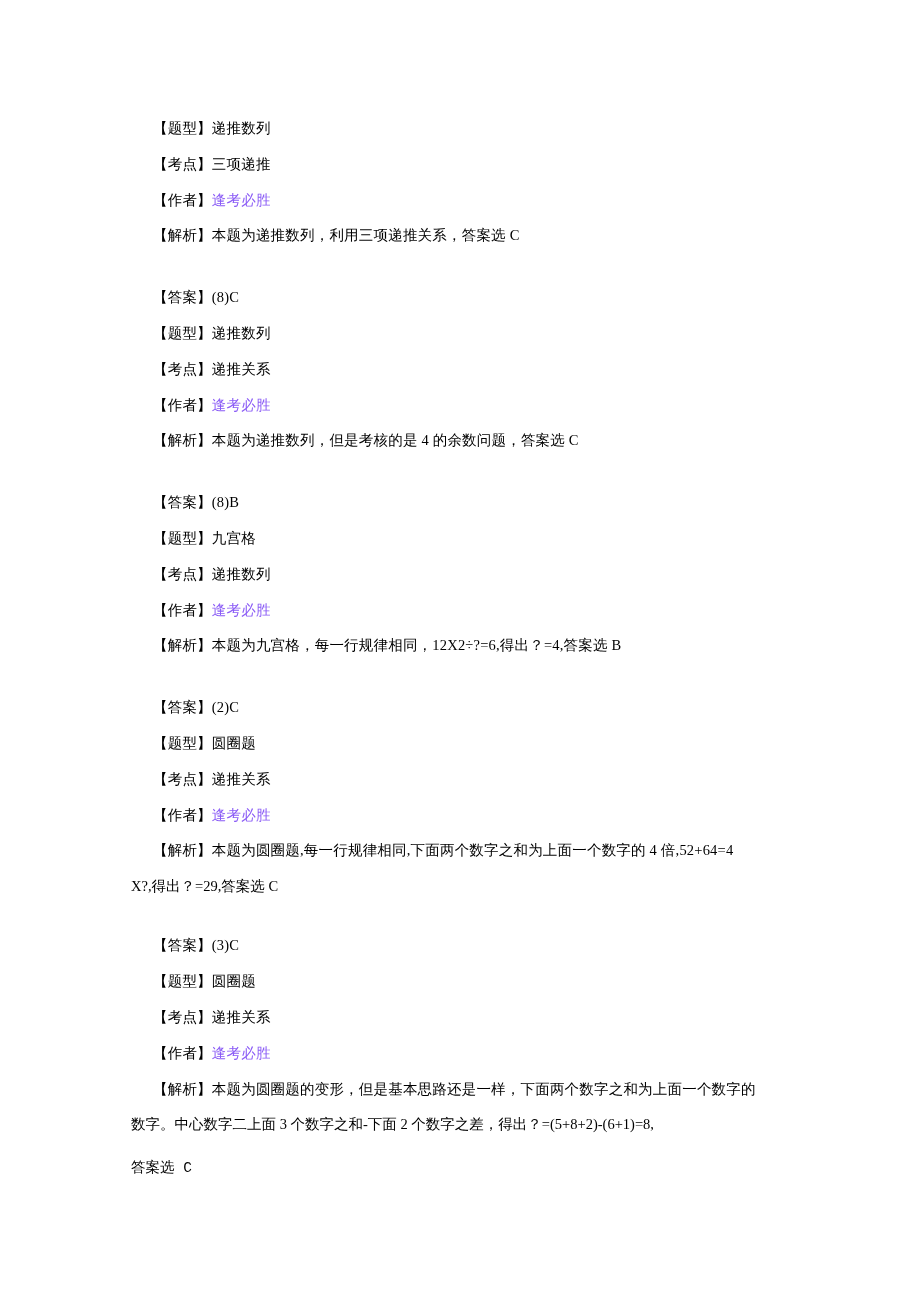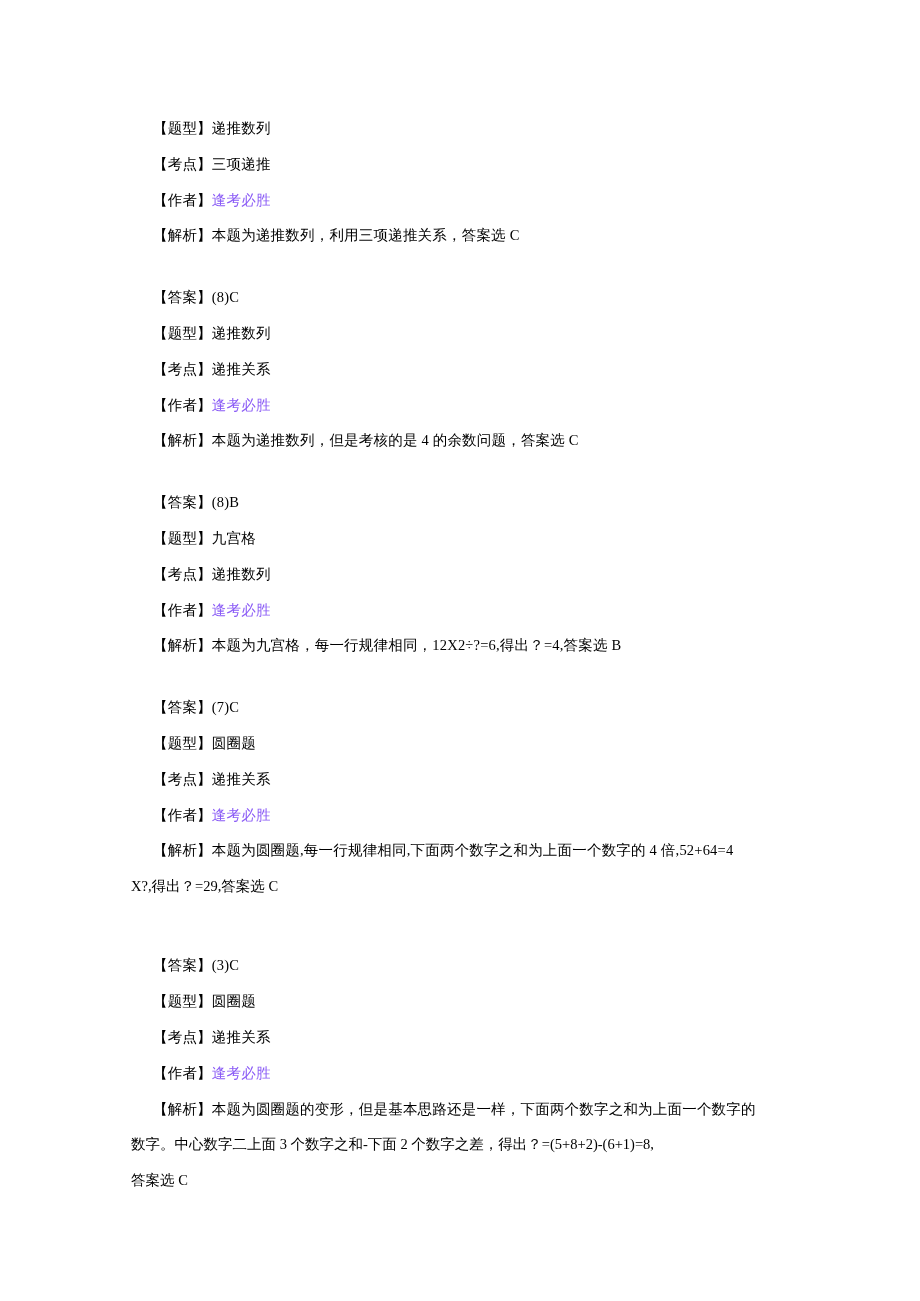--- a/index.html
+++ b/index.html
@@ -14,22 +14,22 @@
       color: #000;
     }
     .line {
       margin-bottom: 15.5px;
       letter-spacing: 0.2px;
     }
     .block-gap {
       height: 26px;
     }
     .author-red { color: #8b5cf6; }
-    .cont-line { margin-left: -22px; margin-bottom: 33px; }
-    .last-line { margin-left: -22px; margin-bottom: 12px; }
+    .cont-line { margin-left: -22px; margin-bottom: 13px; }
+    .last-line { margin-left: -22px; margin-bottom: 12px; font-family: Liberation Mono, monospace; }
   </style>
 </head>
 <body>
 
 <div class="line"><span>【题型】</span><span>递推数列</span></div>
 <div class="line"><span>【考点】</span><span>三项递推</span></div>
 <div class="line"><span>【作者】</span><span class="author-red">逢考必胜</span></div>
 <div class="line"><span>【解析】</span><span>本题为递推数列，利用三项递推关系，答案选 C</span></div>
 
 <div class="block-gap"></div>
@@ -43,28 +43,28 @@
 <div class="block-gap"></div>
 
 <div class="line"><span>【答案】</span><span>(8)B</span></div>
 <div class="line"><span>【题型】</span><span>九宫格</span></div>
 <div class="line"><span>【考点】</span><span>递推数列</span></div>
 <div class="line"><span>【作者】</span><span class="author-red">逢考必胜</span></div>
 <div class="line"><span>【解析】</span><span>本题为九宫格，每一行规律相同，12X2÷?=6,得出？=4,答案选 B</span></div>
 
 <div class="block-gap"></div>
 
-<div class="line"><span>【答案】</span><span>(7)C</span></div>
+<div class="line"><span>【答案】</span><span>(2)C</span></div>
 <div class="line"><span>【题型】</span><span>圆圈题</span></div>
 <div class="line"><span>【考点】</span><span>递推关系</span></div>
 <div class="line"><span>【作者】</span><span class="author-red">逢考必胜</span></div>
 <div class="line"><span>【解析】</span><span>本题为圆圈题,每一行规律相同,下面两个数字之和为上面一个数字的 4 倍,52+64=4</span></div>
 <div class="cont-line">X?,得出？=29,答案选 C</div>
 
 <div class="block-gap"></div>
 
 <div class="line"><span>【答案】</span><span>(3)C</span></div>
 <div class="line"><span>【题型】</span><span>圆圈题</span></div>
 <div class="line"><span>【考点】</span><span>递推关系</span></div>
 <div class="line"><span>【作者】</span><span class="author-red">逢考必胜</span></div>
 <div class="line"><span>【解析】</span><span>本题为圆圈题的变形，但是基本思路还是一样，下面两个数字之和为上面一个数字的</span></div>
-<div class="cont-line" style="margin-bottom:15px;">数字。中心数字二上面 3 个数字之和-下面 2 个数字之差，得出？=(5+8+2)-(6+1)=8,</div>
+<div class="cont-line" style="margin-bottom:23px;">数字。中心数字二上面 3 个数字之和-下面 2 个数字之差，得出？=(5+8+2)-(6+1)=8,</div>
 <div class="last-line">答案选 C</div>
 
 </body></html>

